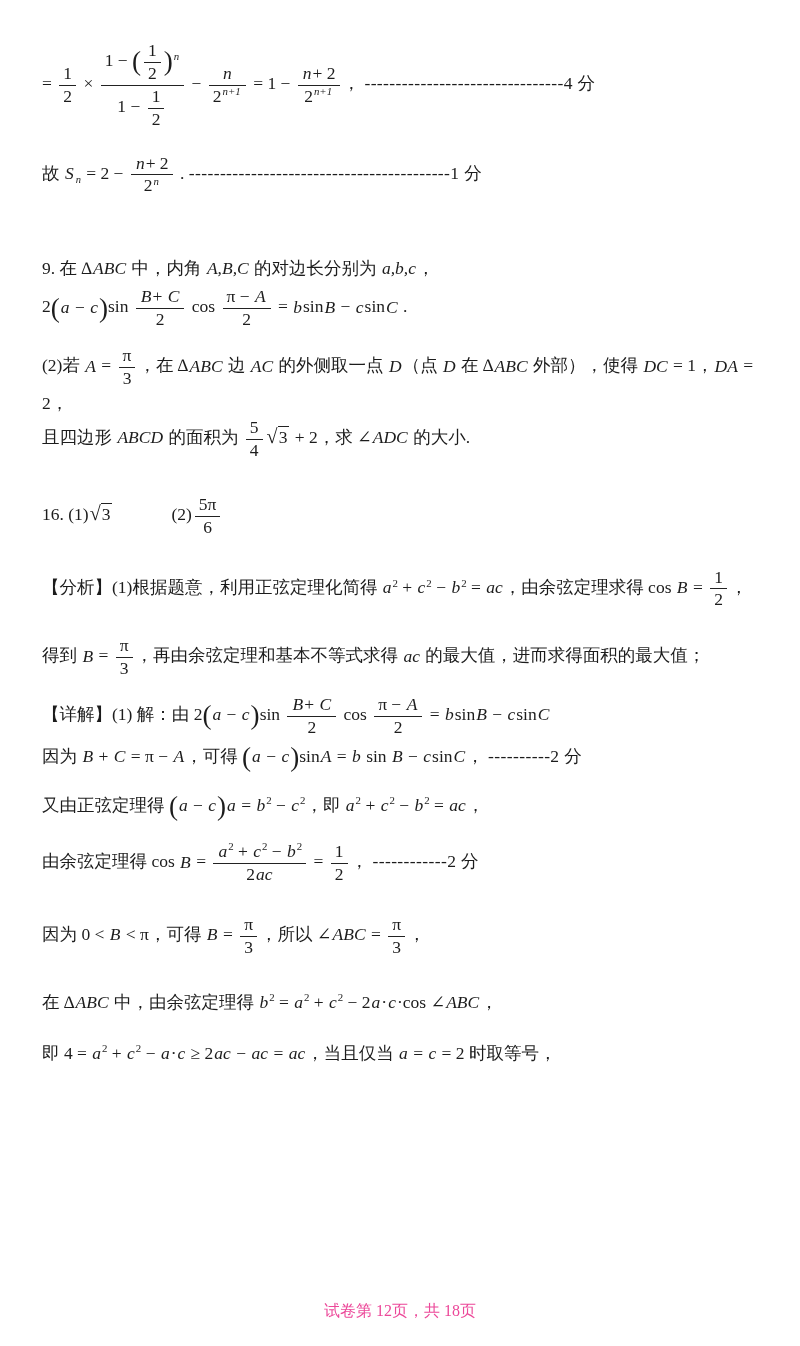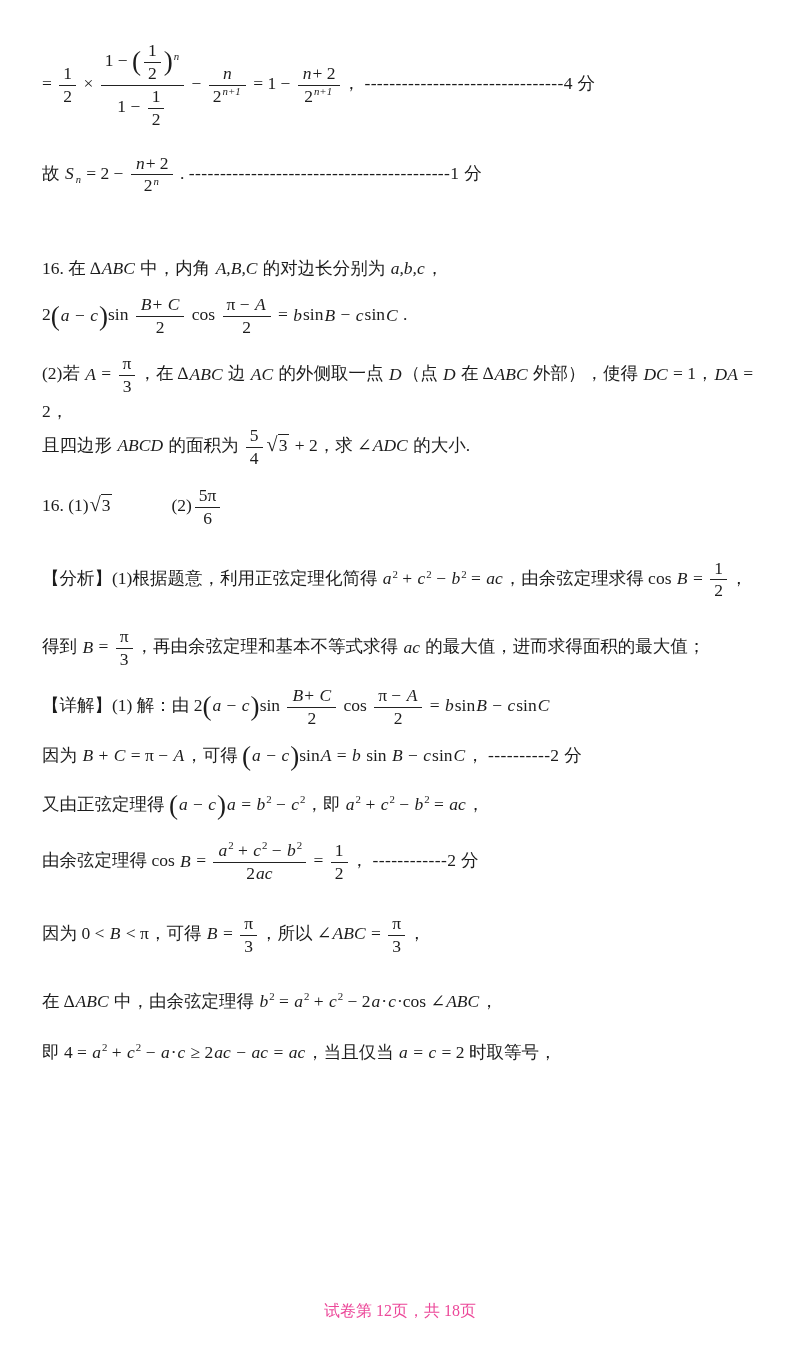--- a/index.html
+++ b/index.html
@@ -5,21 +5,21 @@
   html,body{margin:0;padding:0;background:#e8e8e8;}
   .page{
     width:800px;height:1346px;margin:0 auto;background:#ffffff;
     box-sizing:border-box;position:relative;overflow:hidden;
     padding:30px 38px 0 42px;
     font-family:"Liberation Serif","DejaVu Serif",serif;
     color:#1c1c1c;font-size:17.5px;
   }
   .line{line-height:1.55;white-space:normal;}
   
-  .mt10{margin-top:10px}.mt14{margin-top:14px}.mt16{margin-top:12px}.mt20{margin-top:15px}.mt22{margin-top:22px}
+  .mt10{margin-top:10px}.mt14{margin-top:14px}.mt16{margin-top:4px}.mt20{margin-top:32px}.mt22{margin-top:22px}
   .mt24{margin-top:24px}.mt26{margin-top:26px}.mt28{margin-top:28px}
   .mt30{margin-top:30px}.mt58{margin-top:58px}
   
   .tx{font-family:"Liberation Serif","DejaVu Serif",serif;}
   .it{font-style:italic;font-family:"Liberation Serif","DejaVu Serif",serif;padding:0 1px;}
   .fr{display:inline-block;vertical-align:middle;text-align:center;margin:0 3px;line-height:1.25;}
   .fr>.n,.fr>.d{display:block;padding:0 4px;}
   .fr>.d{border-top:1.3px solid #222;}
   sup.sp{font-size:62%;line-height:0;}
   sub.sb{font-size:60%;line-height:0;}
@@ -35,21 +35,21 @@
     font-size:16px;color:#ec4899;
   }
 </style>
 </head>
 <body>
 
 <div class="page">
   <div>
       <div class="line mt10"><span class="tx">= </span><span class="fr"><span class="n"><span class="tx">1</span></span><span class="d"><span class="tx">2</span></span></span><span class="tx"> × </span><span class="fr"><span class="n"><span class="tx">1 − </span><span class="pargrp"><span class="bp">(</span><span class="fr"><span class="n"><span class="tx">1</span></span><span class="d"><span class="tx">2</span></span></span><span class="bp">)</span></span><sup class="sp it">n</sup></span><span class="d"><span class="tx">1 − </span><span class="fr"><span class="n"><span class="tx">1</span></span><span class="d"><span class="tx">2</span></span></span></span></span><span class="tx"> − </span><span class="fr"><span class="n"><span class="it">n</span></span><span class="d"><span class="tx">2</span><sup class="sp it">n+1</sup></span></span><span class="tx"> = 1 − </span><span class="fr"><span class="n"><span class="it">n</span><span class="tx">+ 2</span></span><span class="d"><span class="tx">2</span><sup class="sp it">n+1</sup></span></span><span class="tx">，  </span><span class="dash">--------------------------------4 分</span></div>
       <div class="line mt22"><span class="tx">故 </span><span class="it">S</span><sub class="sb it">n</sub><span class="tx"> = 2 − </span><span class="fr"><span class="n"><span class="it">n</span><span class="tx">+ 2</span></span><span class="d"><span class="tx">2</span><sup class="sp it">n</sup></span></span><span class="tx"> .  </span><span class="dash">------------------------------------------1 分</span></div>
-      <div class="line mt58"><span class="tx">16. 在 ∆</span><span class="it">ABC</span><span class="tx"> 中，内角 </span><span class="it">A,B,C</span><span class="tx"> 的对边长分别为 </span><span class="it">a,b,c</span><span class="tx">，</span></div>
+      <div class="line mt58"><span class="tx">9. 在 ∆</span><span class="it">ABC</span><span class="tx"> 中，内角 </span><span class="it">A,B,C</span><span class="tx"> 的对边长分别为 </span><span class="it">a,b,c</span><span class="tx">，</span></div>
       <div class="line mt16"><span class="tx">2</span><span class="pargrp"><span class="bp">(</span><span class="it">a</span><span class="tx"> − </span><span class="it">c</span><span class="bp">)</span></span><span class="tx">sin </span><span class="fr"><span class="n"><span class="it">B</span><span class="tx">+ </span><span class="it">C</span></span><span class="d"><span class="tx">2</span></span></span><span class="tx"> cos </span><span class="fr"><span class="n"><span class="tx">π − </span><span class="it">A</span></span><span class="d"><span class="tx">2</span></span></span><span class="tx"> = </span><span class="it">b</span><span class="tx">sin</span><span class="it">B</span><span class="tx"> − </span><span class="it">c</span><span class="tx">sin</span><span class="it">C</span><span class="tx"> .</span></div>
       <div class="line mt14"><span class="tx">(2)若 </span><span class="it">A</span><span class="tx"> = </span><span class="fr"><span class="n"><span class="tx">π</span></span><span class="d"><span class="tx">3</span></span></span><span class="tx">，在 ∆</span><span class="it">ABC</span><span class="tx"> 边 </span><span class="it">AC</span><span class="tx"> 的外侧取一点 </span><span class="it">D</span><span class="tx">（点 </span><span class="it">D</span><span class="tx"> 在 ∆</span><span class="it">ABC</span><span class="tx"> 外部），使得 </span><span class="it">DC</span><span class="tx"> = 1，</span><span class="it">DA</span><span class="tx"> = 2，</span></div>
       <div class="line mt12"><span class="tx">且四边形 </span><span class="it">ABCD</span><span class="tx"> 的面积为 </span><span class="fr"><span class="n"><span class="tx">5</span></span><span class="d"><span class="tx">4</span></span></span><span class="sqrt"><span class="rad">√</span><span class="ov">3</span></span><span class="tx"> + 2，求 ∠</span><span class="it">ADC</span><span class="tx"> 的大小.</span></div>
       <div class="line mt20"><span class="tx">16. (1)</span><span class="sqrt"><span class="rad">√</span><span class="ov">3</span></span><span class="gp"></span><span class="tx">(2)</span><span class="fr"><span class="n"><span class="tx">5π</span></span><span class="d"><span class="tx">6</span></span></span></div>
       <div class="line mt28"><span class="tx">【分析】(1)根据题意，利用正弦定理化简得 </span><span class="it">a</span><sup class="sp">2</sup><span class="tx"> + </span><span class="it">c</span><sup class="sp">2</sup><span class="tx"> − </span><span class="it">b</span><sup class="sp">2</sup><span class="tx"> = </span><span class="it">ac</span><span class="tx">，由余弦定理求得 cos </span><span class="it">B</span><span class="tx"> = </span><span class="fr"><span class="n"><span class="tx">1</span></span><span class="d"><span class="tx">2</span></span></span><span class="tx">，</span></div>
       <div class="line mt24"><span class="tx">得到 </span><span class="it">B</span><span class="tx"> = </span><span class="fr"><span class="n"><span class="tx">π</span></span><span class="d"><span class="tx">3</span></span></span><span class="tx">，再由余弦定理和基本不等式求得 </span><span class="it">ac</span><span class="tx"> 的最大值，进而求得面积的最大值；</span></div>
       <div class="line mt14"><span class="tx">【详解】(1) 解：由 2</span><span class="pargrp"><span class="bp">(</span><span class="it">a</span><span class="tx"> − </span><span class="it">c</span><span class="bp">)</span></span><span class="tx">sin </span><span class="fr"><span class="n"><span class="it">B</span><span class="tx">+ </span><span class="it">C</span></span><span class="d"><span class="tx">2</span></span></span><span class="tx"> cos </span><span class="fr"><span class="n"><span class="tx">π − </span><span class="it">A</span></span><span class="d"><span class="tx">2</span></span></span><span class="tx"> = </span><span class="it">b</span><span class="tx">sin</span><span class="it">B</span><span class="tx"> − </span><span class="it">c</span><span class="tx">sin</span><span class="it">C</span></div>
       <div class="line mt16"><span class="tx">因为 </span><span class="it">B</span><span class="tx"> + </span><span class="it">C</span><span class="tx"> = π − </span><span class="it">A</span><span class="tx">，可得 </span><span class="pargrp"><span class="bp">(</span><span class="it">a</span><span class="tx"> − </span><span class="it">c</span><span class="bp">)</span></span><span class="tx">sin</span><span class="it">A</span><span class="tx"> = </span><span class="it">b</span><span class="tx"> sin </span><span class="it">B</span><span class="tx"> − </span><span class="it">c</span><span class="tx">sin</span><span class="it">C</span><span class="tx">，  </span><span class="dash">----------2 分</span></div>
       <div class="line mt22"><span class="tx">又由正弦定理得 </span><span class="pargrp"><span class="bp">(</span><span class="it">a</span><span class="tx"> − </span><span class="it">c</span><span class="bp">)</span></span><span class="it">a</span><span class="tx"> = </span><span class="it">b</span><sup class="sp">2</sup><span class="tx"> − </span><span class="it">c</span><sup class="sp">2</sup><span class="tx">，即 </span><span class="it">a</span><sup class="sp">2</sup><span class="tx"> + </span><span class="it">c</span><sup class="sp">2</sup><span class="tx"> − </span><span class="it">b</span><sup class="sp">2</sup><span class="tx"> = </span><span class="it">ac</span><span class="tx">，</span></div>
       <div class="line mt22"><span class="tx">由余弦定理得 cos </span><span class="it">B</span><span class="tx"> = </span><span class="fr"><span class="n"><span class="it">a</span><sup class="sp">2</sup><span class="tx"> + </span><span class="it">c</span><sup class="sp">2</sup><span class="tx"> − </span><span class="it">b</span><sup class="sp">2</sup></span><span class="d"><span class="tx">2</span><span class="it">ac</span></span></span><span class="tx"> = </span><span class="fr"><span class="n"><span class="tx">1</span></span><span class="d"><span class="tx">2</span></span></span><span class="tx">，  </span><span class="dash">------------2 分</span></div>

